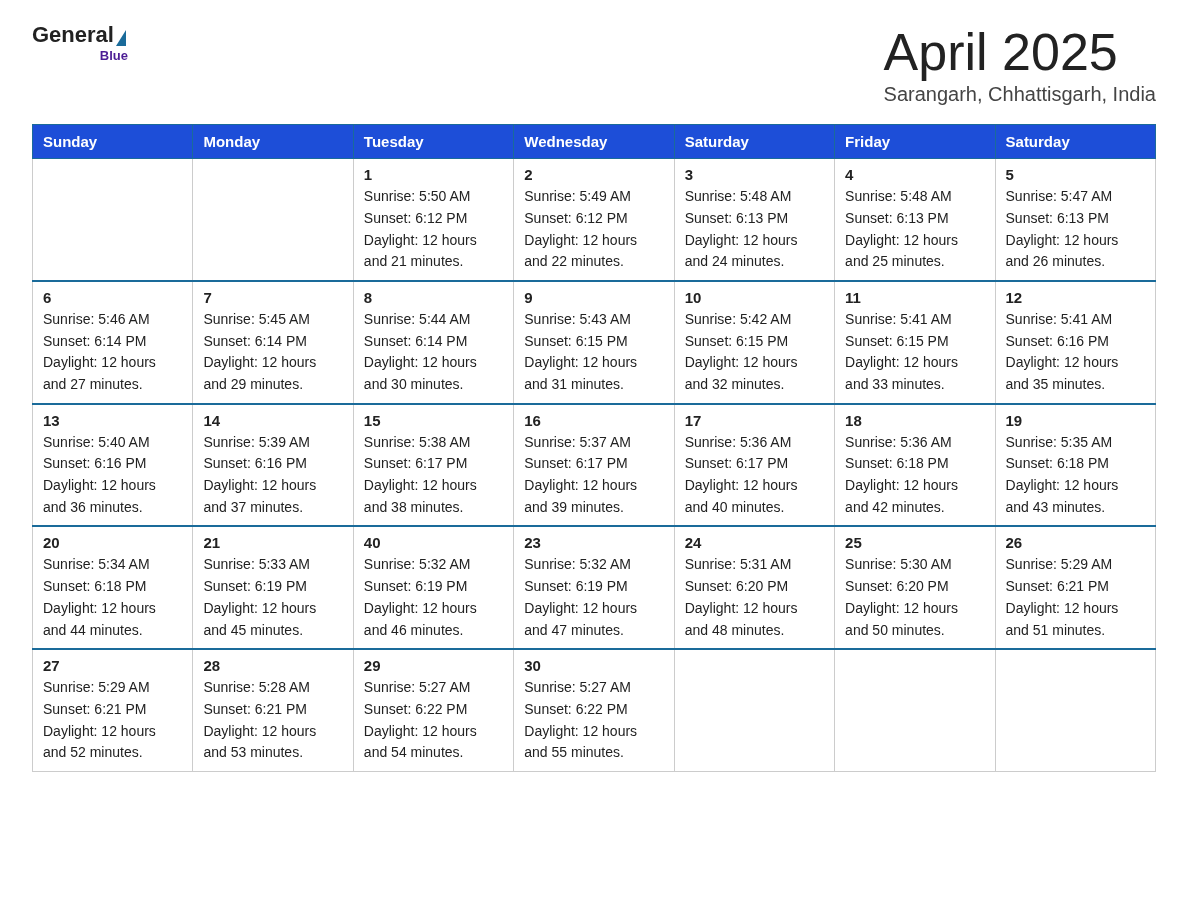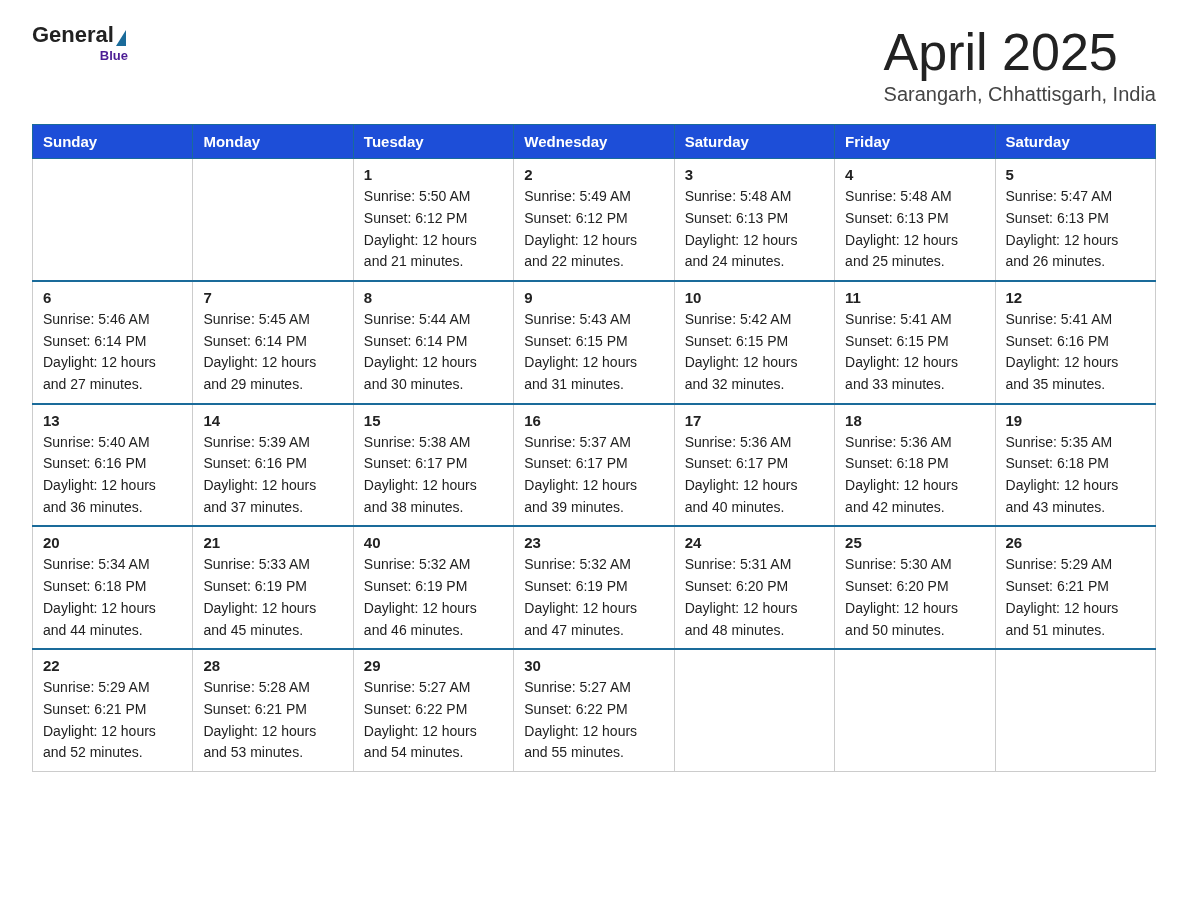--- a/index.html
+++ b/index.html
@@ -243,21 +243,21 @@
           <div class="day-number">25</div>
           <div class="day-info">Sunrise: 5:30 AM<br>Sunset: 6:20 PM<br>Daylight: 12 hours and 50 minutes.</div>
         </td>
         <td>
           <div class="day-number">26</div>
           <div class="day-info">Sunrise: 5:29 AM<br>Sunset: 6:21 PM<br>Daylight: 12 hours and 51 minutes.</div>
         </td>
       </tr>
       <tr>
         <td>
-          <div class="day-number">22</div>
+          <div class="day-number">27</div>
           <div class="day-info">Sunrise: 5:29 AM<br>Sunset: 6:21 PM<br>Daylight: 12 hours and 52 minutes.</div>
         </td>
         <td>
           <div class="day-number">28</div>
           <div class="day-info">Sunrise: 5:28 AM<br>Sunset: 6:21 PM<br>Daylight: 12 hours and 53 minutes.</div>
         </td>
         <td>
           <div class="day-number">29</div>
           <div class="day-info">Sunrise: 5:27 AM<br>Sunset: 6:22 PM<br>Daylight: 12 hours and 54 minutes.</div>
         </td>

